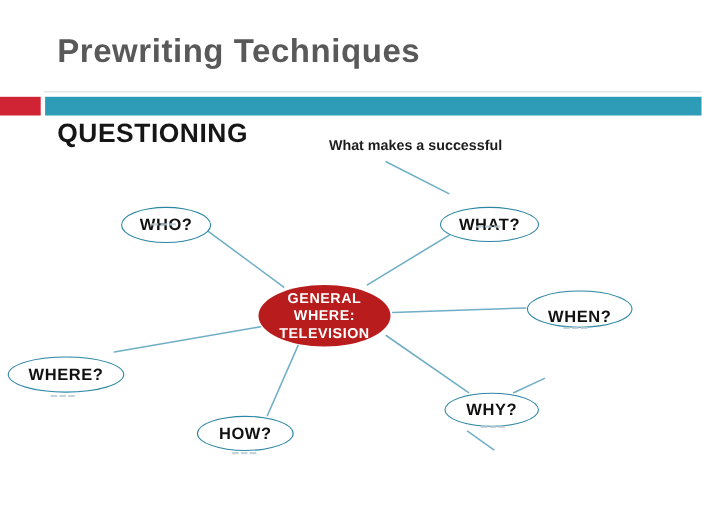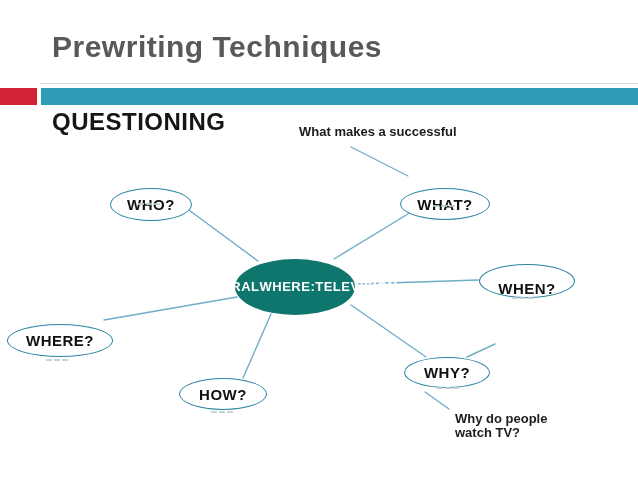--- a/index.html
+++ b/index.html
@@ -46,22 +46,22 @@
   }
   .bubble-who   { left:110px; top:188px; width:82px;  height:33px; }
   .bubble-what  { left:400px; top:172px; width:90px;  height:32px;margin-top:16px; }
   .bubble-when  { left:479px; top:264px; width:96px;  height:34px;align-items:flex-end; }
   .bubble-where { left:7px;   top:324px; width:106px; height:33px; }
   .bubble-how   { left:179px; top:378px; width:88px;  height:32px; }
   .bubble-why   { left:404px; top:357px; width:86px;  height:31px; }
 
   .center-bubble {
     position:absolute; left:235px; top:259px; width:120px; height:56px;
-    background:#0f766e; border-radius:50%;
-    display:flex; flex-direction:row; align-items:center; justify-content:center;
+    background:#b91c1c; border-radius:50%;
+    display:flex; flex-direction:column; align-items:center; justify-content:center;
     color:#ffffff; font-size:13px; line-height:16px; letter-spacing:0.5px;
     text-align:center;
   }
   .center-bubble span { display:block; }
 
   
   .smudge {
     position:absolute; width:22px; height:0;
     border-top:2px dashed #bccdd2; opacity:0.85;
   }
@@ -98,24 +98,20 @@
       <line x1="495" y1="344" x2="467" y2="357"></line>
       <line x1="425" y1="392" x2="449" y2="409"></line>
     </g>
   </svg>
 
   <div class="annotation annot-what">
     <div>What makes a successful</div>
   </div>
 
 
-  <div class="annotation annot-watch">
-    <div>Why do people</div>
-    <div>watch TV?</div>
-  </div>
 
   <div class="bubble bubble-who">
     <span>WHO?</span>
   </div>
   <div class="bubble bubble-what">
     <span>WHAT?</span>
   </div>
   <div class="bubble bubble-when">
     <span>WHEN?</span>
   </div>

